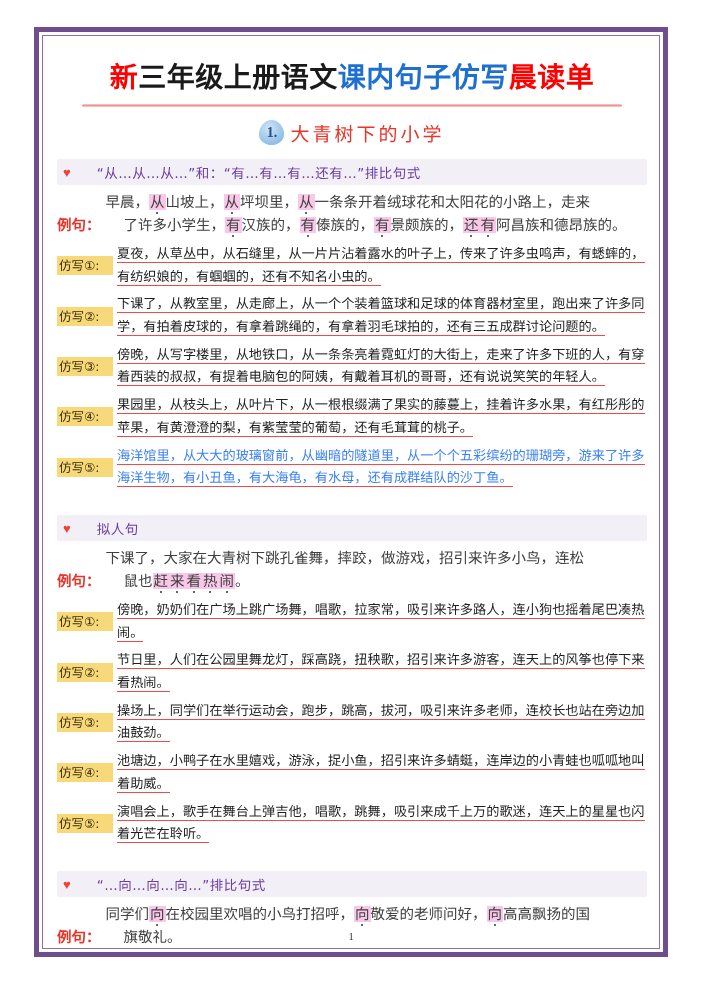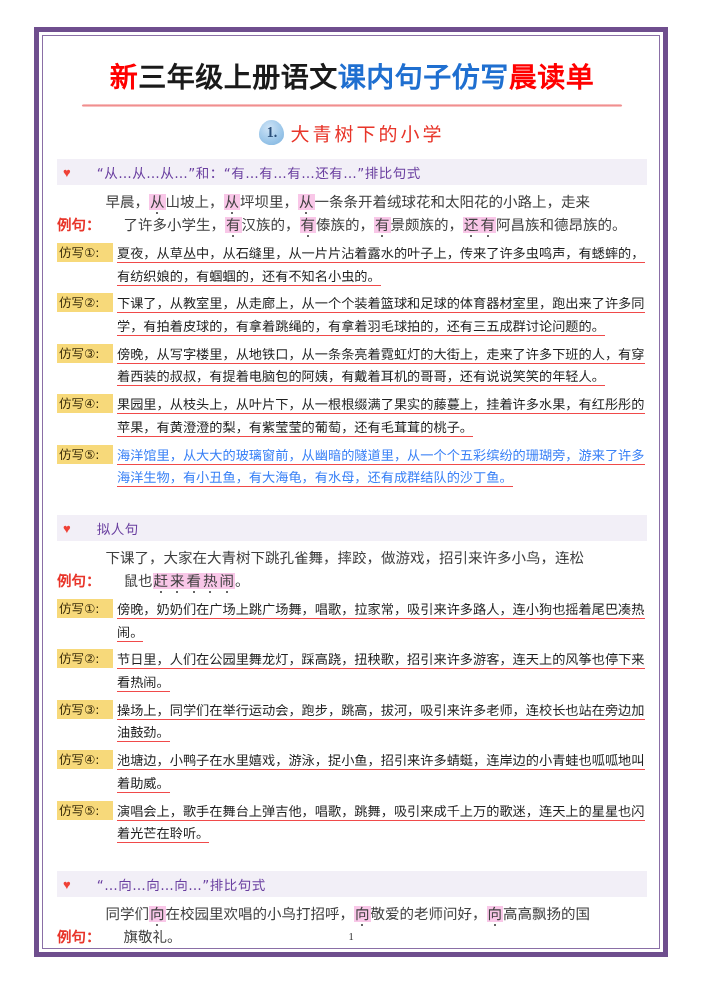--- a/index.html
+++ b/index.html
@@ -157,21 +157,21 @@
     width: 2px;
     height: 2px;
     background: #333;
     border-radius: 50%;
     transform: translateX(-50%);
   }
 
   
   .imi {
     display: flex;
-    align-items: flex-start;
+    align-items: center;
     margin-top: 5px;
   }
   .imi-label {
     flex: 0 0 56px;
     background: #f7d97a;
     color: #3a2c0a;
     font-size: 12.5px;
     font-weight: normal;
     line-height: 1.45;
     padding: 1px 2px 1px 2px;

